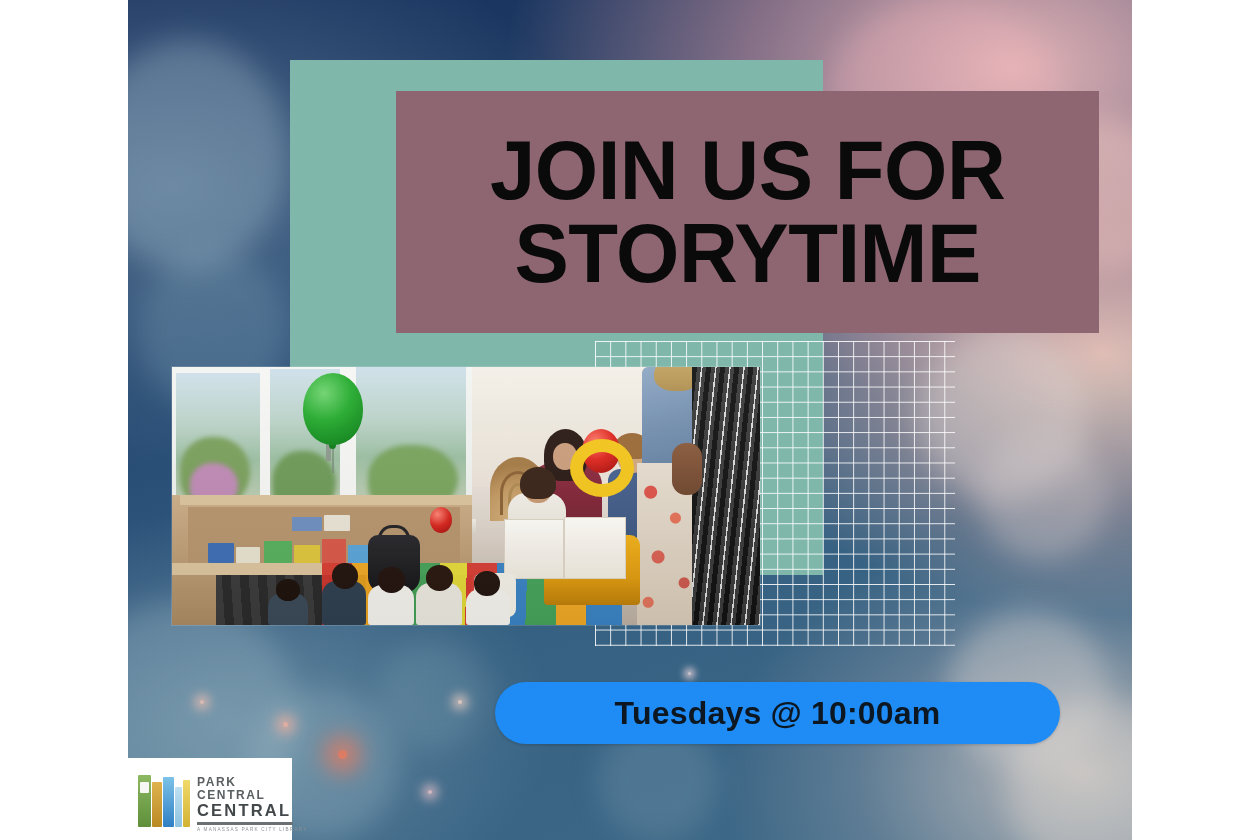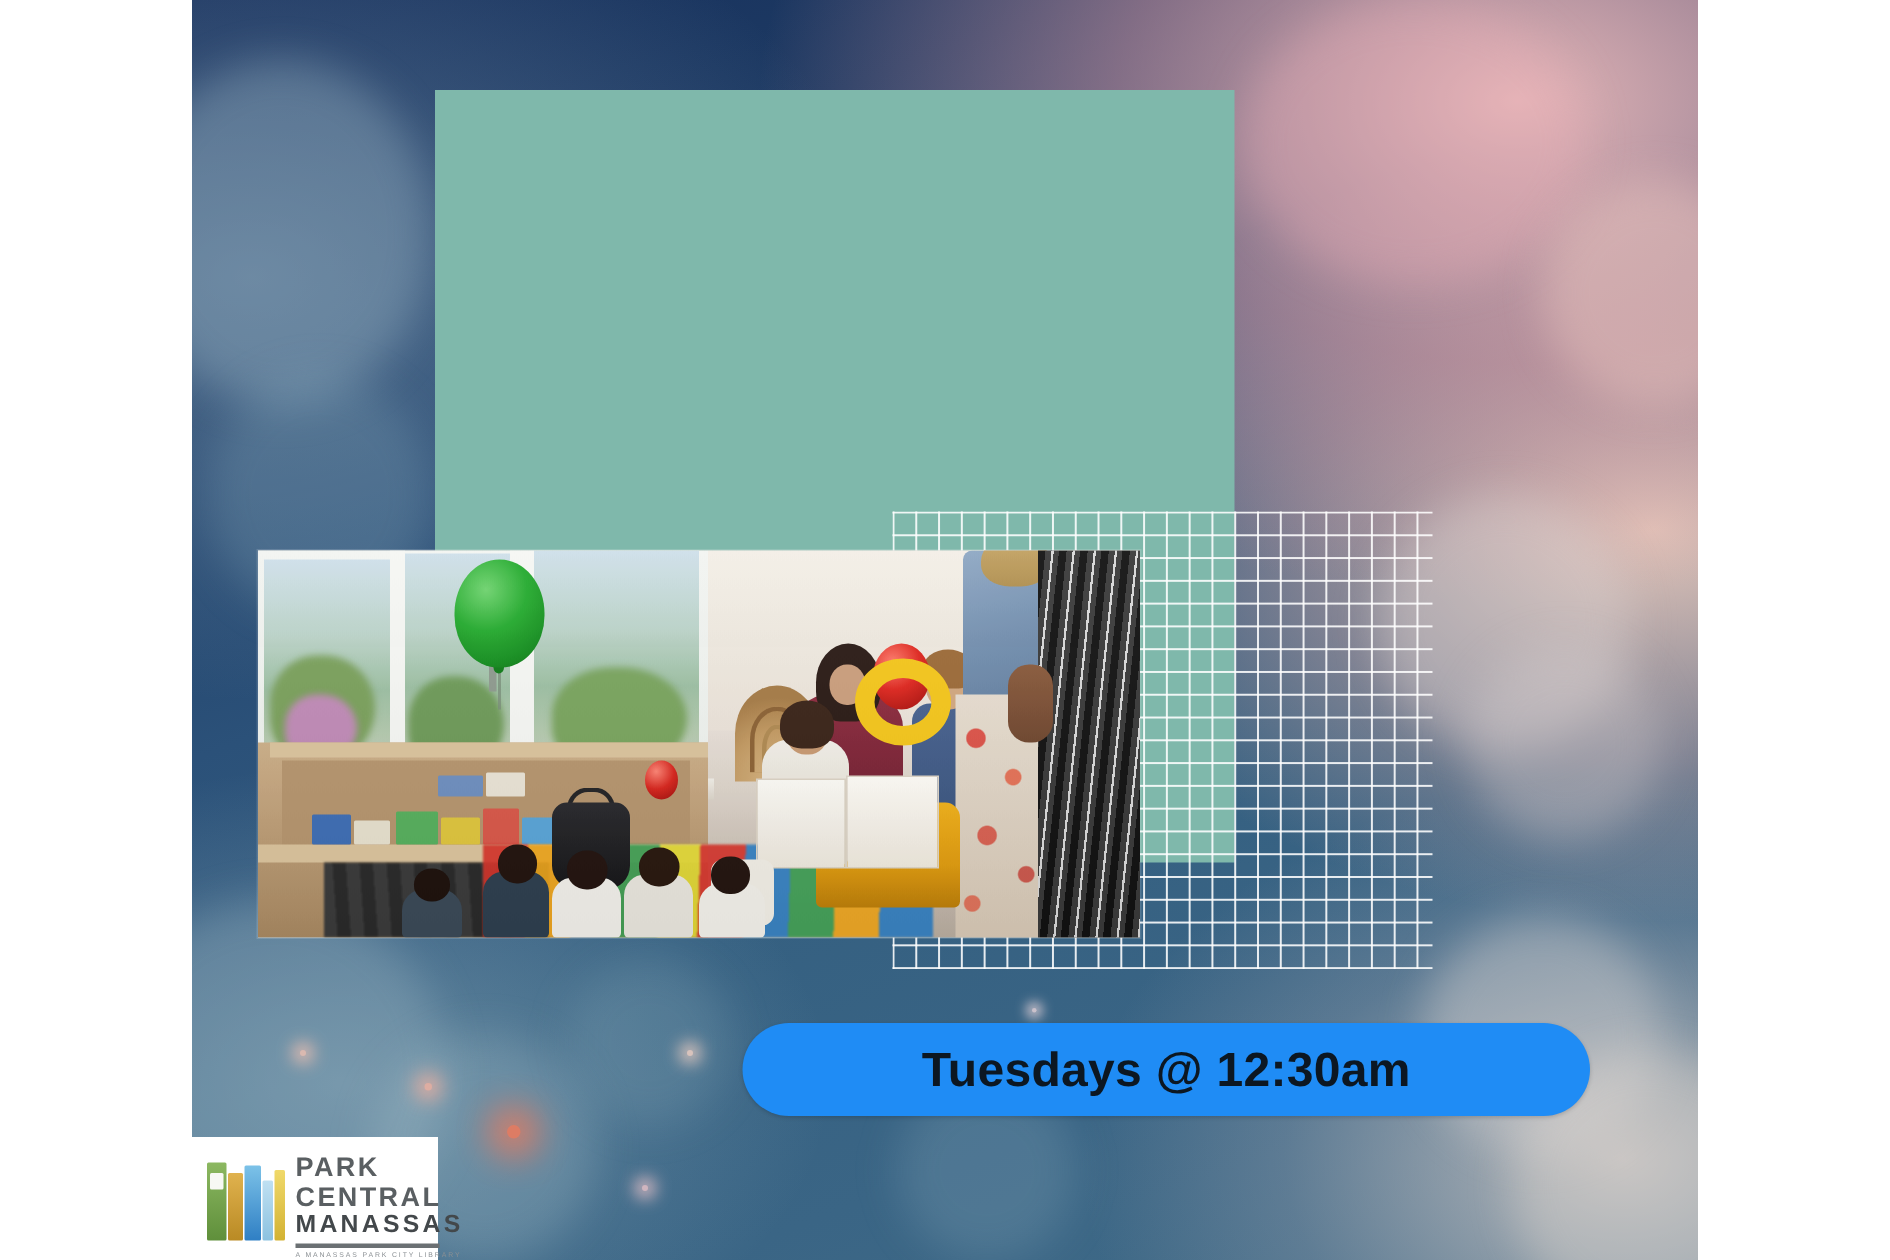--- a/index.html
+++ b/index.html
@@ -423,21 +423,21 @@
   #logo-words {
     display: flex;
     flex-direction: column;
     justify-content: center;
     gap: 0px;
     padding-top: 10px;
   }
   .logo-line1 {
     font-family: "Liberation Sans", sans-serif;
     font-weight: bold;
-    font-size: 18px;
+    font-size: 12px;
     letter-spacing: 1.6px;
     color: #5a5f62;
     line-height: 1.08;
   }
   .logo-line2 {
     font-family: "Liberation Sans", sans-serif;
     font-weight: bold;
     font-size: 16.5px;
     letter-spacing: 2.2px;
     color: #43484b;
@@ -495,20 +495,24 @@
         <div class="spark" style="left: 72px; top: 700px; width: 4px; height: 4px; background: rgb(237, 192, 178); box-shadow: rgb(237, 192, 178) 0px 0px 10.4px 5.2px; opacity: 0.85;"></div>
         <div class="spark" style="left: 410px; top: 700px; width: 3px; height: 3px; background: rgb(223, 230, 238); box-shadow: rgb(223, 230, 238) 0px 0px 7.8px 3.9px; opacity: 0.85;"></div>
         <div class="spark" style="left: 560px; top: 672px; width: 3px; height: 3px; background: rgb(228, 210, 216); box-shadow: rgb(228, 210, 216) 0px 0px 7.8px 3.9px; opacity: 0.85;"></div>
         <div class="spark" style="left: 330px; top: 700px; width: 4px; height: 4px; background: rgb(240, 208, 196); box-shadow: rgb(240, 208, 196) 0px 0px 10.4px 5.2px; opacity: 0.85;"></div>
       </div>
 
     <div id="teal-rect"></div>
 
     <div id="grid-block"></div>
 
+    <div id="title-panel">
+      <div id="title-text">JOIN US FOR
+STORYTIME</div>
+    </div>
 
     <div id="photo">
       <div class="ph ph-wall"></div>
       <div class="ph ph-upwall"></div>
 
       <div class="ph ph-winwall"></div>
       <div class="ph ph-glass" style="left:4px; top:6px; width:86px; height:150px;"></div>
       <div class="ph ph-glass" style="left:96px; top:2px; width:72px; height:154px;"></div>
       <div class="ph ph-glass" style="left:182px; top:0px; width:112px; height:156px;"></div>
       <div class="ph ph-tree" style="left:8px; top:70px; width:70px; height:72px; background:#7aa05c;"></div>
@@ -595,35 +599,35 @@
       <div class="ph kid-body" style="left:294px; top:222px; width:44px; height:36px; background:#f3f1ea;"></div>
       <div class="ph kid-head" style="left:302px; top:204px; width:26px; height:25px; background:#241610;"></div>
 
       <div class="ph kid-body" style="left:96px; top:226px; width:40px; height:32px; background:#3b4a58;"></div>
       <div class="ph kid-head" style="left:104px; top:212px; width:24px; height:22px; background:#1f120d;"></div>
 
       <div class="ph ph-soften"></div>
     </div>
 
     <div id="cta-pill">
-      <span id="cta-text">Tuesdays @ 12:30am</span>
+      <span id="cta-text">Tuesdays @ 10:00am</span>
     </div>
 
 
     <div id="logo-box">
       <div id="logo-books">
         <div class="lbook" style="left:0px; width:13px; height:52px; background:linear-gradient(180deg,#8cb861 0%,#5f8f3b 100%);"></div>
         <div class="lbook" style="left:2px; bottom:34px; width:9px; height:11px; background:#f7f8f4;"></div>
         <div class="lbook" style="left:14px; width:10px; height:45px; background:linear-gradient(180deg,#e0b24e 0%,#b98a24 100%);"></div>
         <div class="lbook" style="left:25px; width:11px; height:50px; background:linear-gradient(180deg,#7cc2e8 0%,#2f7fc4 100%);"></div>
         <div class="lbook" style="left:37px; width:7px; height:40px; background:linear-gradient(180deg,#bfe0f2 0%,#8cc2e0 100%);"></div>
         <div class="lbook" style="left:45px; width:7px; height:47px; background:linear-gradient(180deg,#f0d96a 0%,#d3b233 100%);"></div>
       </div>
       <div id="logo-words">
         <div class="logo-line1">PARK CENTRAL</div>
-        <div class="logo-line2">MANASSAS</div>
+        <div class="logo-line2">CENTRAL</div>
         <div class="logo-rule"></div>
         <div class="logo-tag">A MANASSAS PARK CITY LIBRARY</div>
       </div>
     </div>
 
   </div>
 </div>
 
 </body></html>

